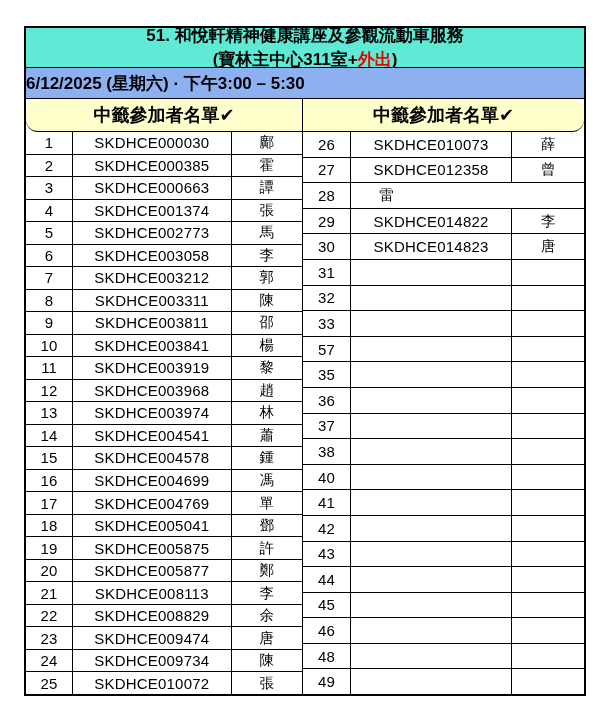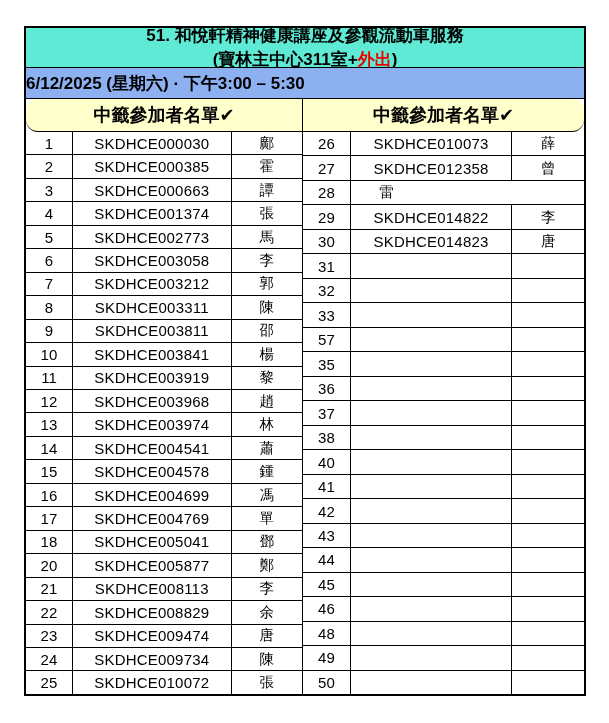--- a/index.html
+++ b/index.html
@@ -230,20 +230,25 @@
     <div class="cell code">SKDHCE004769</div>
     <div class="cell name">單</div>
   </div>
 
   <div class="data-row">
     <div class="cell num">18</div>
     <div class="cell code">SKDHCE005041</div>
     <div class="cell name">鄧</div>
   </div>
 
+  <div class="data-row">
+    <div class="cell num">19</div>
+    <div class="cell code">SKDHCE005875</div>
+    <div class="cell name">許</div>
+  </div>
 
   <div class="data-row">
     <div class="cell num">20</div>
     <div class="cell code">SKDHCE005877</div>
     <div class="cell name">鄭</div>
   </div>
 
   <div class="data-row">
     <div class="cell num">21</div>
     <div class="cell code">SKDHCE008113</div>
@@ -401,22 +406,17 @@
     <div class="cell code"></div>
     <div class="cell name"></div>
   </div>
 
   <div class="data-row">
     <div class="cell num">49</div>
     <div class="cell code"></div>
     <div class="cell name"></div>
   </div>
 
-  <div class="data-row">
-    <div class="cell num">50</div>
-    <div class="cell code"></div>
-    <div class="cell name"></div>
-  </div>
 </div>
     </div>
 
   </div>
 </div>
 
 </body></html>

